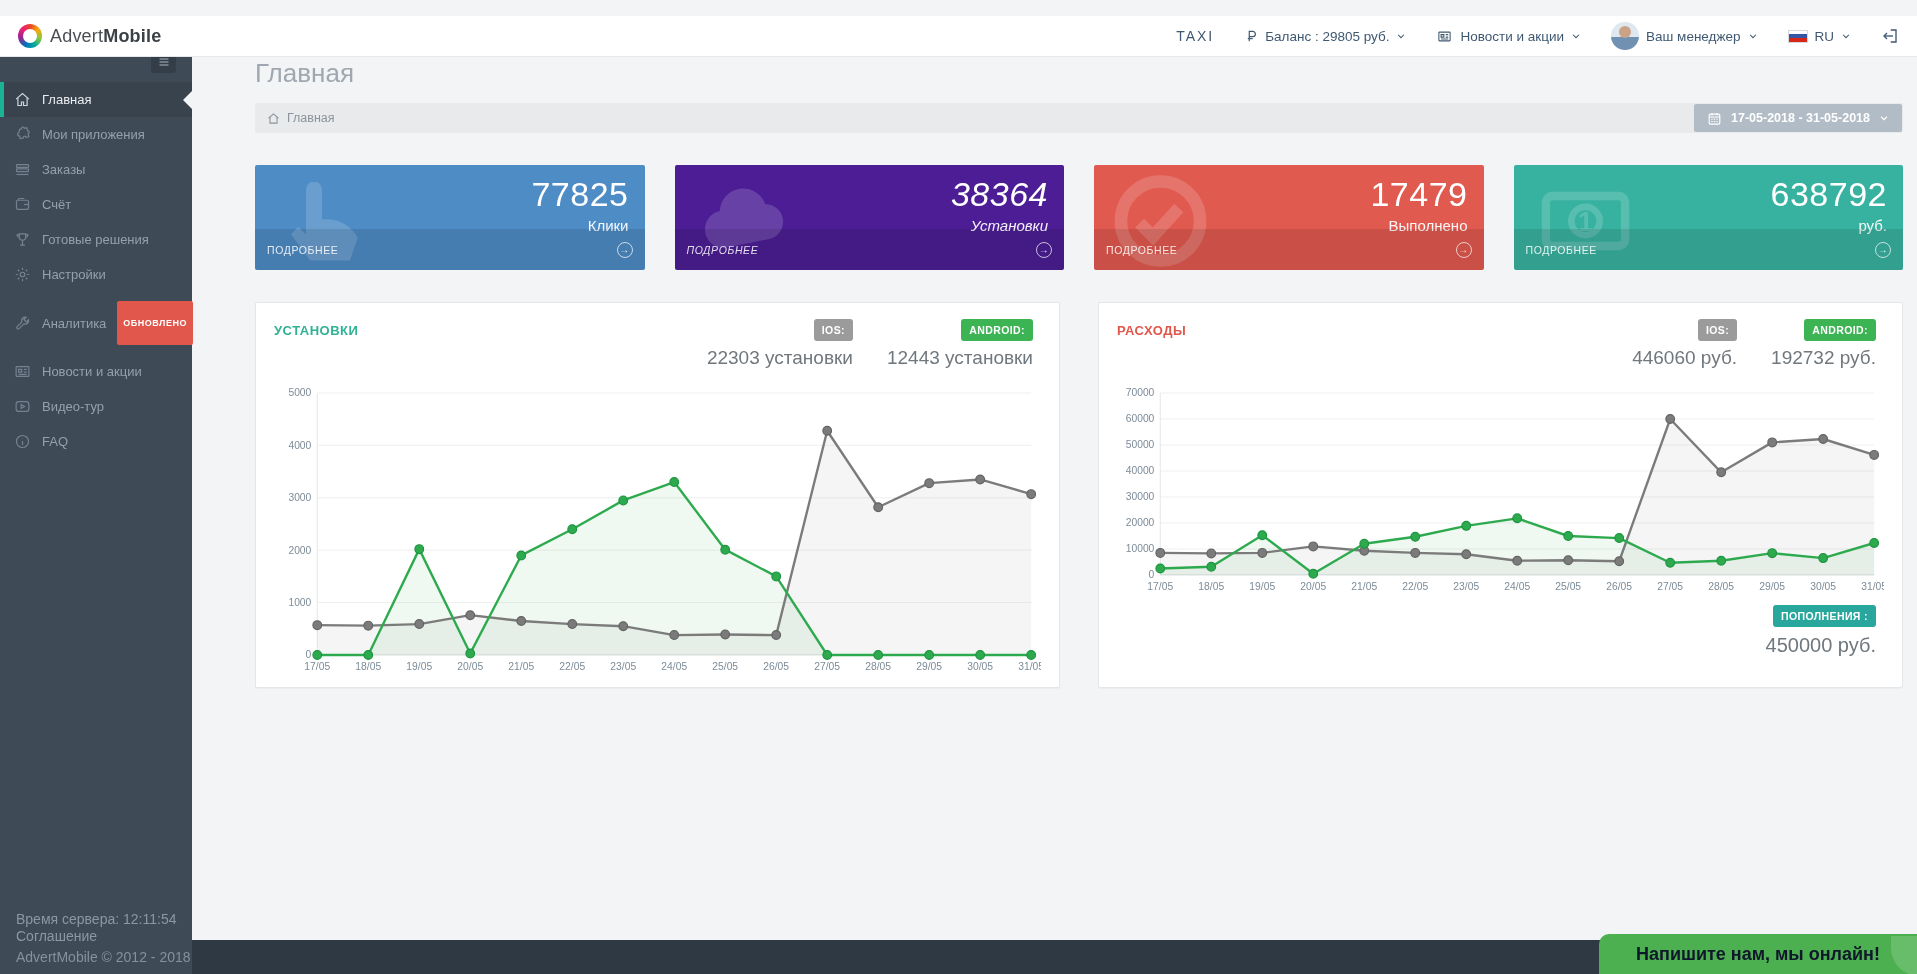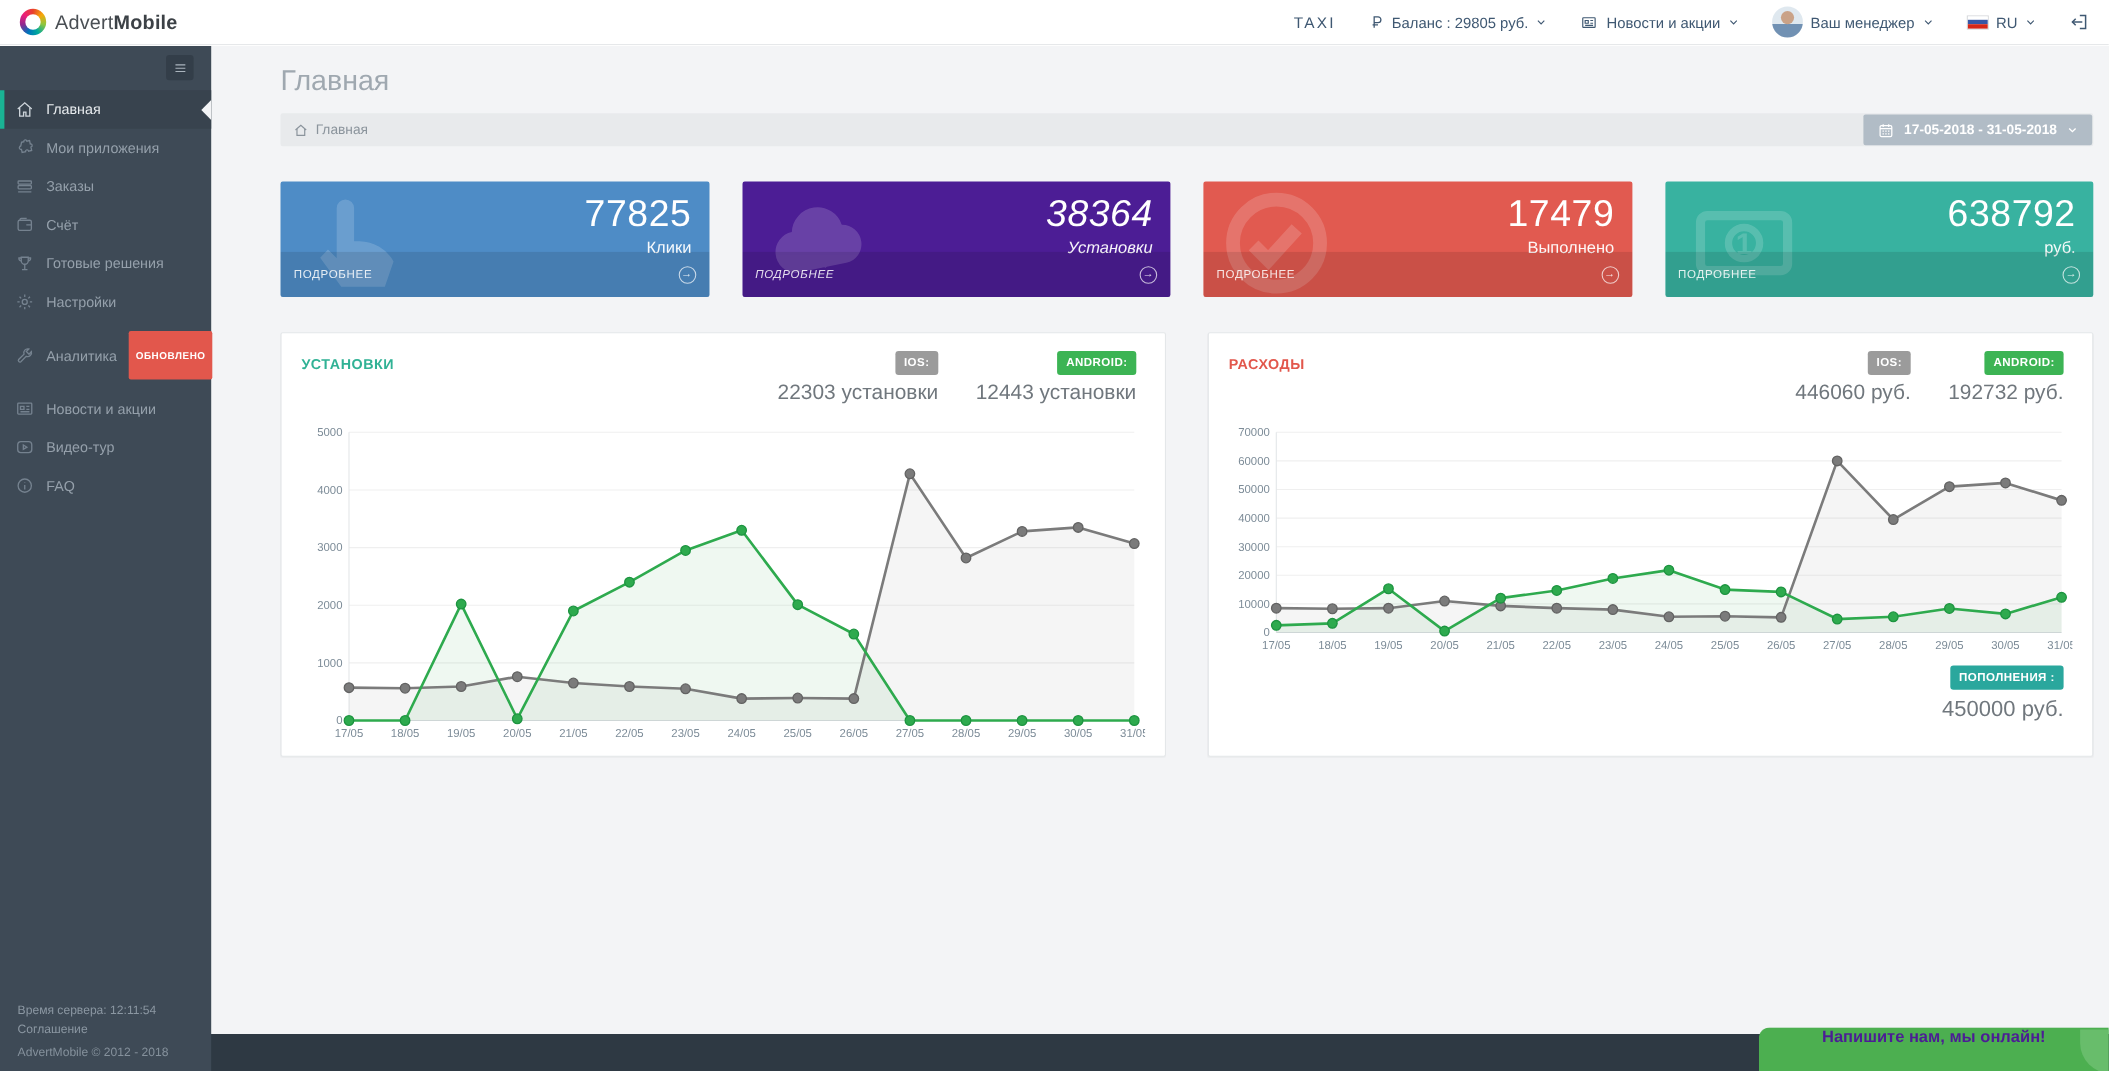--- a/index.html
+++ b/index.html
@@ -1,20 +1,20 @@
 <!DOCTYPE html>
 <html><head>
 <meta charset="utf-8">
 <style>
   * { margin:0; padding:0; box-sizing:border-box; }
   html,body { width:1917px; height:974px; overflow:hidden; background:#f3f4f6;
     font-family:"Liberation Sans", sans-serif; }
 
   
-  .topbar { position:fixed; top:0; left:0; right:0; height:41px; background:#ffffff;
+  .topbar { position:fixed; top:16px; left:0; right:0; height:41px; background:#ffffff;
     border-bottom:1px solid #e6e8ea; display:flex; align-items:center; z-index:40; padding:0 18px; }
   .brand { display:flex; align-items:center; gap:8px; cursor:pointer; }
   .logo-mark { width:24px; height:24px; border-radius:50%;
     background:conic-gradient(#e8412c,#f7a809,#8dc63f,#00a99d,#0072bc,#92278f,#ed1e79,#e8412c); position:relative; }
   .logo-mark::after { content:''; position:absolute; inset:5px; background:#fff; border-radius:50%; }
   .brand-name { font-size:18px; color:#4a4f54; letter-spacing:.2px; }
   .brand-name b { font-weight:bold; color:#3c4146; }
   .topbar .spacer { flex:1; }
   .top-item { display:flex; align-items:center; gap:7px; margin-left:30px; color:#3f5872;
     font-size:13.5px; cursor:pointer; white-space:nowrap; }
@@ -35,29 +35,29 @@
   .side-menu { margin-top:41px; }
   .side-item { position:relative; display:flex; align-items:center; gap:11px; padding:9px 14px;
     color:#95a0ab; font-size:13px; cursor:pointer; }
   .side-item svg { stroke:#75828f; flex:0 0 auto; }
   .side-item.active { background:#38434e; color:#e8ecef; box-shadow:inset 4px 0 0 #1ab394; }
   .side-item.active svg { stroke:#cdd4da; }
   .side-item.active::after { content:''; position:absolute; right:0; top:50%; margin-top:-9px;
     border-top:9px solid transparent; border-bottom:9px solid transparent; border-right:9px solid #f3f4f6; }
   .side-badge { margin-left:auto; background:#e2574c; color:#fff; font-size:9px; font-weight:bold;
     letter-spacing:.5px; padding:17px 6px; border-radius:2px; }
-  .side-footer { position:absolute; left:16px; bottom:8px; font-size:11px; color:#8b97a2; line-height:17px;margin-top:28px; }
+  .side-footer { position:absolute; left:16px; bottom:8px; font-size:14px; color:#8b97a2; line-height:17px;margin-top:28px; }
   .side-footer .agree { cursor:pointer; }
   .side-footer .copy { margin-top:4px; color:#85919c; }
 
   
   .bottom-strip { position:fixed; left:0; right:0; bottom:0; height:34px; background:#2e3943; z-index:10; }
   .chat-widget { position:fixed; right:0; bottom:0; width:318px; height:40px; background:#4caf50;
-    border-radius:10px 0 0 0; display:flex; justify-content:center; z-index:50;
-    color:#4c1d95; font-size:15px; font-weight:bold; cursor:pointer; overflow:hidden; }
+    border-radius:10px 0 0 0; display:flex; align-items:center; justify-content:center; z-index:50;
+    color:#0f172a; font-size:18px; font-weight:bold; cursor:pointer; overflow:hidden; }
   .chat-widget::after { content:''; position:absolute; right:-14px; top:2px; width:40px; height:40px;
     background:#68bd6b; border-radius:0 0 0 28px; }
 
   
   .main { margin-left:192px; padding:41px 14px 0 63px; }
   .page-title { font-size:26px; font-weight:300; color:#9fa8b0; padding:17px 0 14px 0; }
   .crumb-bar { position:relative; height:30px; background:#e8eaec; border-radius:2px;
     display:flex; align-items:center; padding:0 12px; }
   .crumb { display:flex; align-items:center; gap:7px; color:#8b949c; font-size:12.5px; cursor:pointer; }
   .crumb svg { stroke:#8b949c; }

